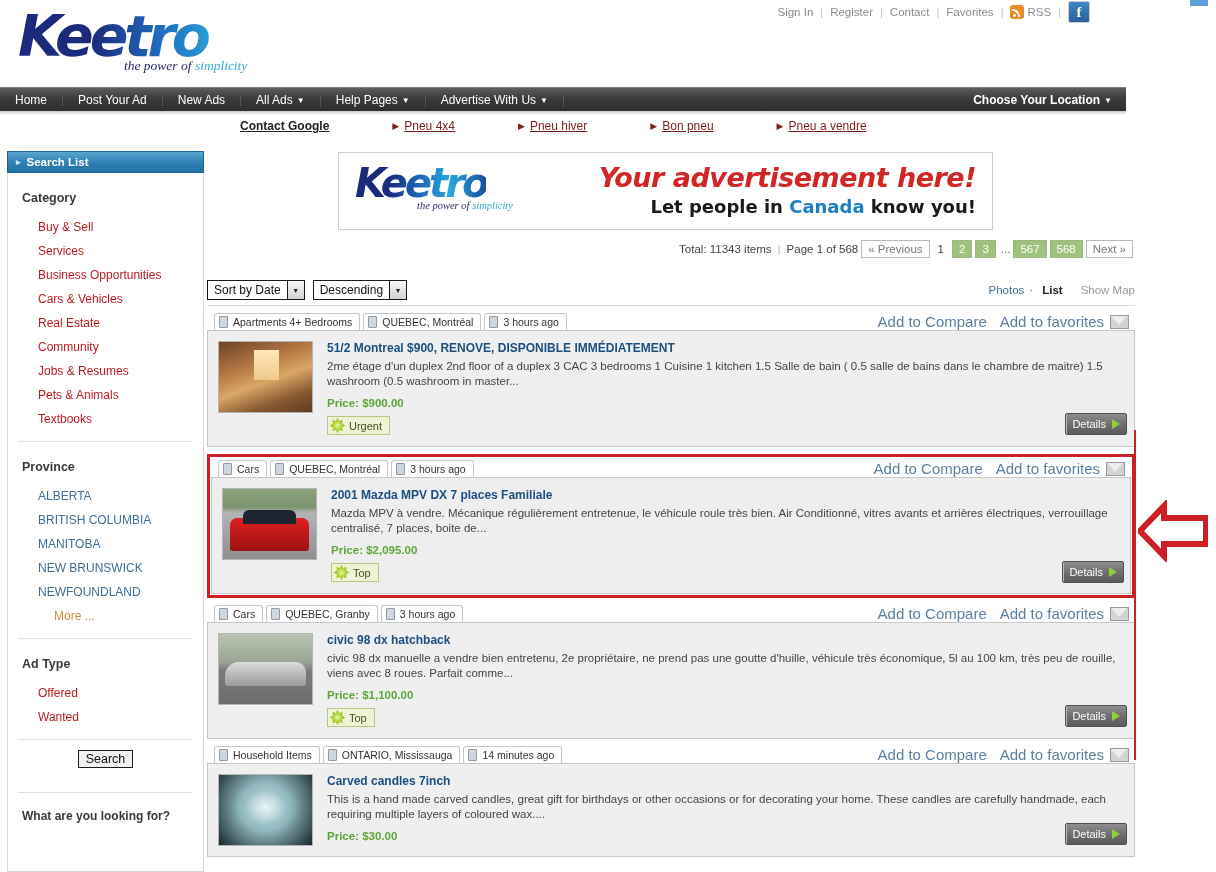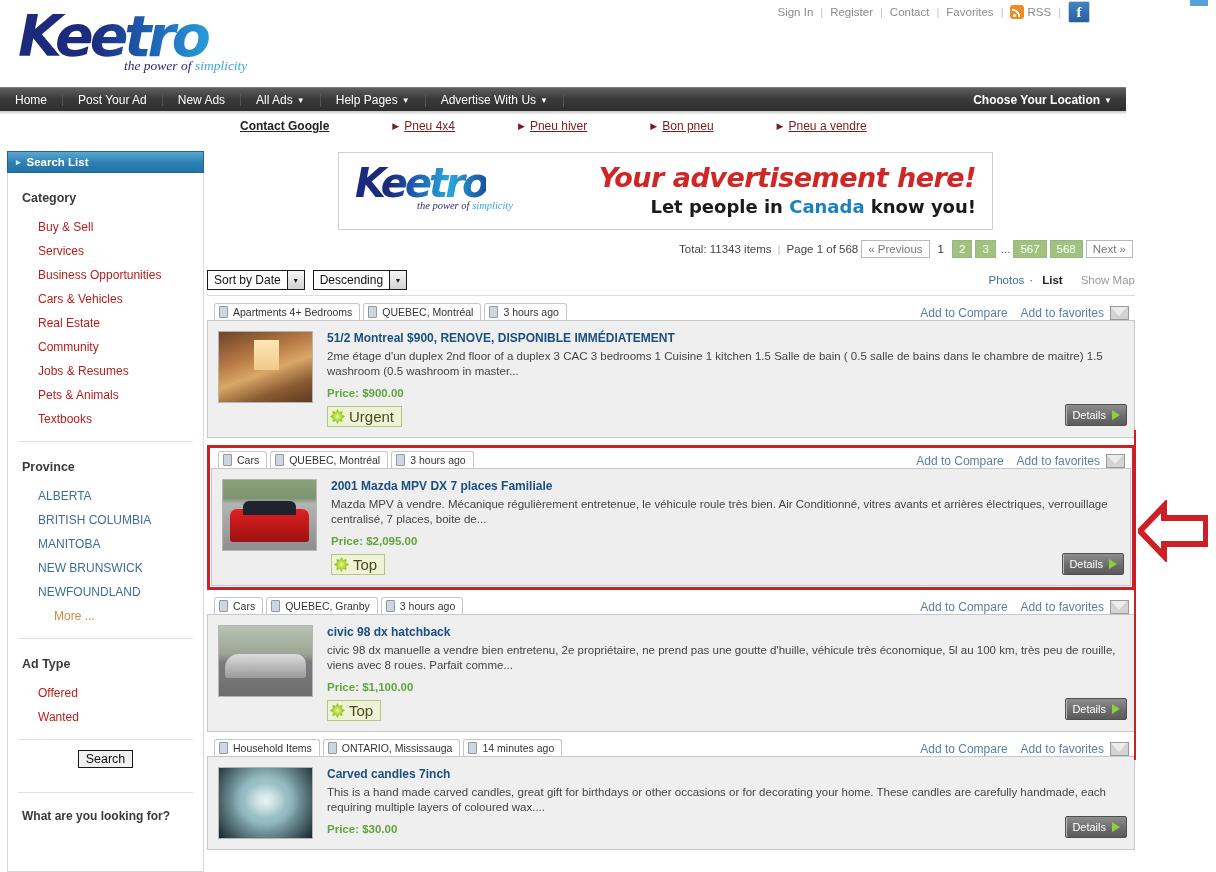--- a/index.html
+++ b/index.html
@@ -179,21 +179,21 @@
     padding:1px 6px;margin-left:3px;line-height:14px;
   }
   .pgcur{padding:1px 5px;margin-left:3px;color:#333;}
   .pgnum{
     border:1px solid #9bb77f;background:#9fc37f;color:#fff;
     padding:1px 6px;margin-left:3px;line-height:14px;
   }
   .pgdots{margin-left:5px;color:#666;}
 
   .toolbar{
-    height:30px;display:flex;align-items:center;margin-top:5px;
+    height:30px;display:flex;align-items:center;margin-top:15px;
     border-bottom:1px solid #dcdcdc;
   }
   .selwrap{
     display:inline-flex;align-items:stretch;border:1px solid #1a1a1a;
     background:#fff;height:18px;margin-right:8px;
   }
   .selwrap .lab{
     font-size:12px;color:#111;padding:0 6px;line-height:18px;white-space:nowrap;
   }
   .selwrap .arrw{
@@ -220,21 +220,21 @@
     display:flex;align-items:center;height:16px;
     border:1px solid #c7c7c7;border-bottom:none;background:#fff;
     border-radius:3px 3px 0 0;padding:0 7px 0 4px;margin-right:3px;
     font-size:10.5px;color:#333;white-space:nowrap;
   }
   .tag .ic{
     width:7px;height:10px;background:#cfd6dd;border:1px solid #8f9aa5;
     display:inline-block;margin-right:5px;border-radius:1px;
   }
   .tagactions{
-    margin-left:auto;display:flex;align-items:center;font-size:12px;
+    margin-left:auto;display:flex;align-items:center;font-size:15px;
     padding-right:6px;
   }
   .tagactions a{color:#5a7fa0;text-decoration:none;margin-left:13px;}
   .envelope{
     width:17px;height:12px;background:#d3d3d3;border:1px solid #9a9a9a;
     margin-left:6px;position:relative;display:inline-block;
   }
   .envelope::after{
     content:"";position:absolute;left:0;top:0;width:0;height:0;
     border-left:8px solid transparent;border-right:8px solid transparent;
@@ -261,21 +261,21 @@
   .cardtxt{flex:1;min-width:0;}
   .c-title{
     color:#1b4f82;font-weight:bold;font-size:12px;margin-bottom:4px;
     text-decoration:none;display:block;
   }
   .c-desc{color:#444;font-size:11.5px;line-height:15px;}
   .c-price{color:#5ea63b;font-size:11.5px;font-weight:bold;margin-top:8px;}
   .badge{
     display:inline-flex;align-items:center;margin-top:7px;
     border:1px solid #b7c77f;background:#eef3d6;
-    padding:1px 7px 1px 2px;font-size:15px;color:#4a4a1e;
+    padding:1px 7px 1px 2px;font-size:11px;color:#4a4a1e;
   }
   .star{
     width:15px;height:15px;margin-right:4px;display:inline-block;
     background:radial-gradient(circle at 50% 50%,#e8f59a 0%,#a8cf2a 45%,#78a510 75%);
     clip-path:polygon(50% 0%,61% 20%,83% 13%,81% 36%,100% 50%,81% 64%,83% 87%,61% 80%,50% 100%,39% 80%,17% 87%,19% 64%,0% 50%,19% 36%,17% 13%,39% 20%);
   }
   .details{
     position:absolute;right:8px;bottom:12px;
     display:inline-flex;align-items:center;
     background:linear-gradient(#8e8e8e,#6d6d6d 55%,#5b5b5b);

